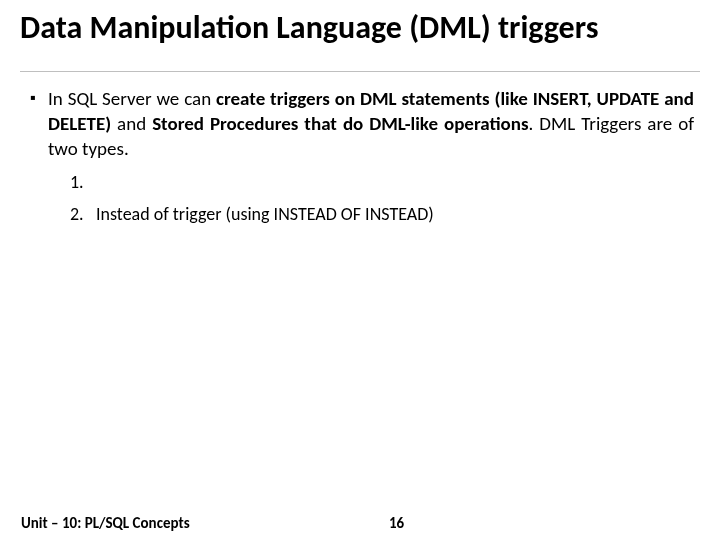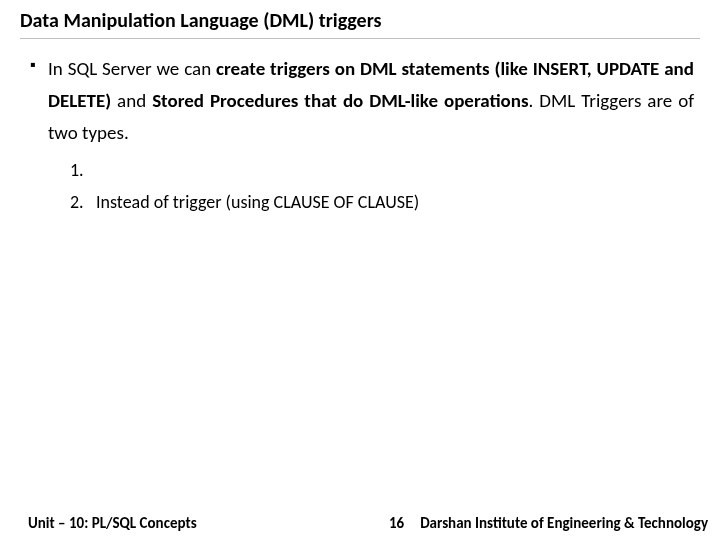--- a/index.html
+++ b/index.html
@@ -1,29 +1,29 @@
 <!DOCTYPE html>
 <html><head>
 <meta charset="utf-8">
 <style>
   * { margin: 0; padding: 0; box-sizing: border-box; }
   html, body { width: 720px; height: 540px; font-family: Calibri, "Segoe UI", Arial, sans-serif; background: #fff; color: #000; }
   .slide { width: 720px; height: 540px; position: relative; padding: 8px 20px 0 20px; }
-  .title { font-size: 20px; font-weight: 700; color: #000; padding: 0 0 6px 0; border-bottom: 1px solid #bfbfbf; margin-bottom: 14px; }
+  .title { font-size: 32px; font-weight: 700; color: #000; padding: 0 0 24px 0; border-bottom: 1px solid #bfbfbf; margin-bottom: 14px; }
   .body { padding: 0 6px; }
   .bullet-row { display: flex; align-items: flex-start; margin: 0 0 10px 4px; }
   .bullet-mark { width: 18px; flex: 0 0 18px; font-size: 16px; line-height: 24px; color: #000; }
-  .bullet-text { flex: 1; font-size: 19px; line-height: 32px; color: #000; text-align: justify; }
+  .bullet-text { flex: 1; font-size: 19px; line-height: 25px; color: #000; text-align: justify; }
   .bullet-text .b { font-weight: 700; }
   .numlist { margin: 6px 0 0 44px; }
   .num-row { display: flex; align-items: baseline; margin: 6px 0 10px 0; }
   .num-mark { width: 26px; flex: 0 0 26px; font-size: 18px; color: #000; }
   .num-text { font-size: 18px; color: #000; }
   .footer { position: absolute; left: 0; bottom: 0; width: 720px; height: 34px; display: flex; align-items: center; font-size: 15px; font-weight: 600; color: #000; }
-  .footer .unit { position: absolute; left: 28px; }
+  .footer .unit { position: absolute; left: 21px; }
   .footer .page { position: absolute; left: 352px; margin-left: 37px; }
   .footer .inst { position: absolute; right: 12px; }
 </style>
 </head>
 <body>
 
 <div class="slide">
 
   <div class="title">Data Manipulation Language (DML) triggers</div>
 
@@ -35,25 +35,24 @@
         <span>In SQL Server we can </span><span class="b">create triggers on DML statements (like INSERT, UPDATE and DELETE)</span><span> and </span><span class="b">Stored Procedures that do DML-like operations</span><span>. DML Triggers are of two types.</span>
       </div>
     </div>
 
     <div class="numlist">
       <div class="num-row">
         <div class="num-mark">1.</div>
       </div>
       <div class="num-row">
         <div class="num-mark">2.</div>
-        <div class="num-text">Instead of trigger (using CLAUSE OF CLAUSE)</div>
+        <div class="num-text">Instead of trigger (using INSTEAD OF INSTEAD)</div>
       </div>
     </div>
 
   </div>
 
   <div class="footer">
     <span class="unit">Unit – 10: PL/SQL Concepts</span>
     <span class="page">16</span>
-    <span class="inst">Darshan Institute of Engineering &amp; Technology</span>
   </div>
 
 </div>
 
 </body></html>

